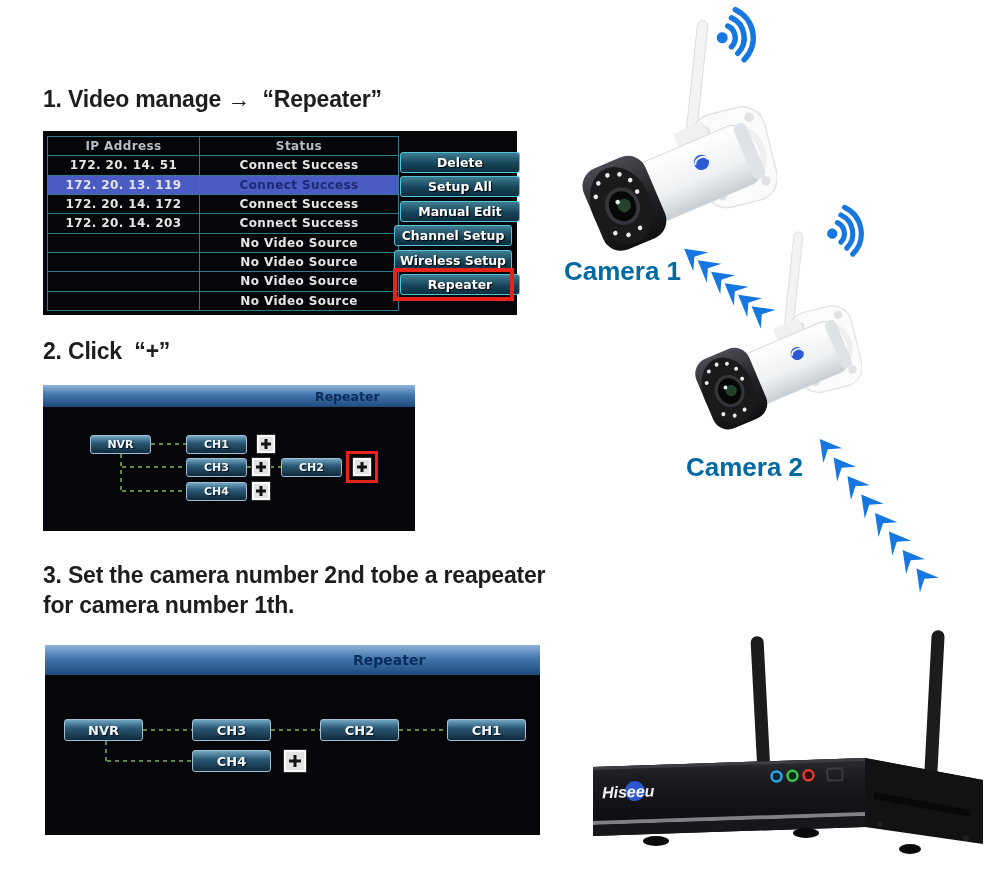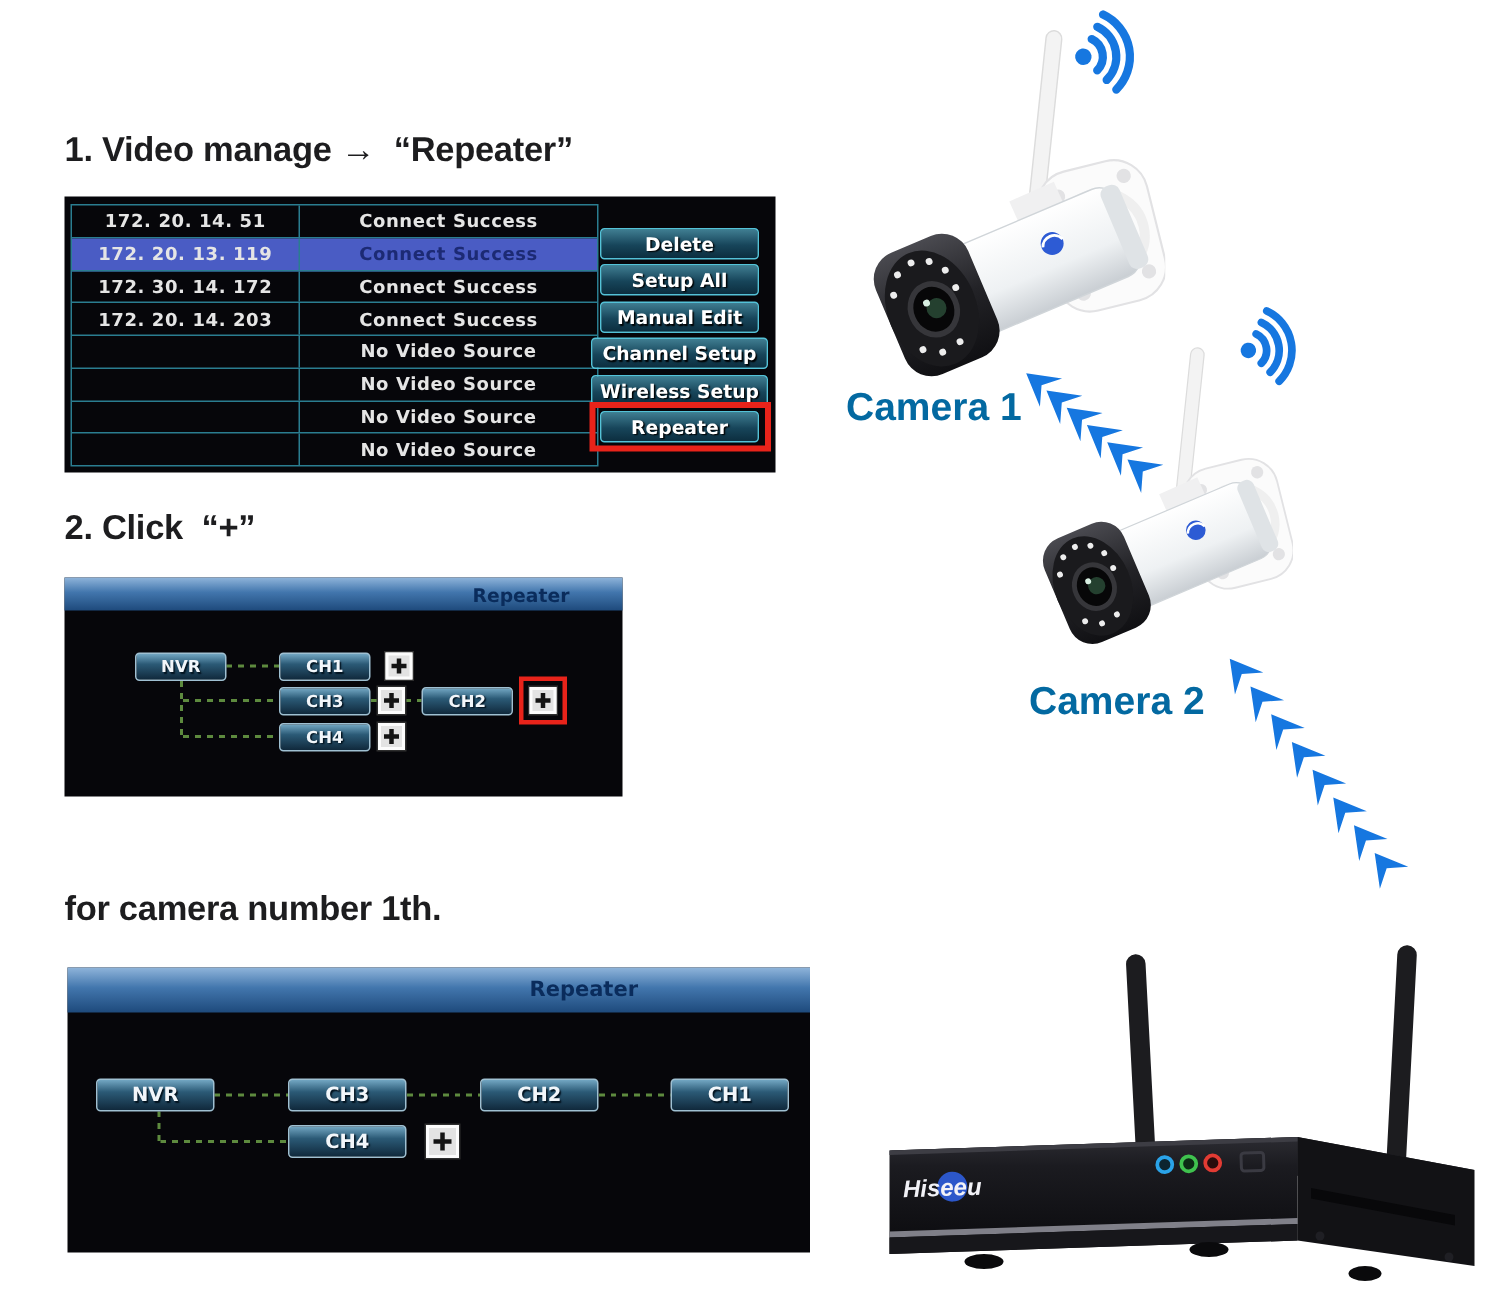--- a/index.html
+++ b/index.html
@@ -11,21 +11,21 @@
   
   .dtable{position:absolute;left:4px;top:5px;width:352px;height:175px;border:1px solid #2a7d90;display:flex;flex-direction:column;font-family:"DejaVu Sans",sans-serif}
   .trow{flex:1;display:flex;border-bottom:1px solid #2a7d90}
   .trow:last-child{border-bottom:none}
   .tcell{height:100%;display:flex;align-items:center;justify-content:center;font-size:12px;font-weight:bold;color:#e5e5e5;letter-spacing:.4px}
   .tcell.c1{width:152px;border-right:1px solid #2a7d90}
   .tcell.c2{flex:1}
   .thead .tcell{color:#b7bcc6}
   .trow.sel{background:#4a5cc4}
   .trow.sel .c2{color:#1c2a74}
-  .sbtn{position:absolute;left:357px;width:106px;height:21px;background:linear-gradient(180deg,#3f7d91 0%,#17455a 55%,#0c2e3f 100%);border:1px solid #54c2d8;border-radius:3px;color:#fff;font:bold 12.5px "DejaVu Sans",sans-serif;display:flex;align-items:center;justify-content:center;text-shadow:1px 1px 1px #000;white-space:nowrap}
+  .sbtn{position:absolute;left:357px;width:120px;height:21px;background:linear-gradient(180deg,#3f7d91 0%,#17455a 55%,#0c2e3f 100%);border:1px solid #54c2d8;border-radius:3px;color:#fff;font:bold 12.5px "DejaVu Sans",sans-serif;display:flex;align-items:center;justify-content:center;text-shadow:1px 1px 1px #000;white-space:nowrap}
   .sbtn.wide{left:351px;width:118px}
   .redframe{position:absolute;border:4px solid #e8231a}
   .redframe.thin{border-width:3px}
   
   .titlebar{position:absolute;left:0;top:0;width:100%;background:linear-gradient(180deg,#8fb4da 0%,#4276ad 45%,#1e4a7c 100%)}
   .wtitle{position:absolute;color:#0a2c5c;font-weight:bold;font-family:"DejaVu Sans",sans-serif}
   .node{position:absolute;background:linear-gradient(180deg,#72a6c2 0%,#2b5a76 40%,#10293c 100%);border:1px solid #9fc0d2;border-radius:3px;color:#f2f6fa;font-family:"DejaVu Sans",sans-serif;font-weight:bold;display:flex;align-items:center;justify-content:center;text-shadow:1px 1px 1px #00101c}
   .w2 .node{width:61px;height:19px;font-size:11px}
   .w3 .node{width:79px;height:22px;font-size:13px}
   .dash-h{position:absolute;height:2px;background:repeating-linear-gradient(90deg,#5d8a3e 0 4px,transparent 4px 8px)}
@@ -99,30 +99,34 @@
     <symbol id="chev" viewBox="0 0 24 26">
       <path d="M23 1 L2 13 L23 25 L15 13 Z" fill="#1677e0"></path>
     </symbol>
   </defs>
 </svg>
 
 <div class="heading" style="left:43px;top:86px">1. Video manage →  “Repeater”</div>
 
 <div class="panel" style="left:43px;top:131px;width:474px;height:184px">
   <div class="dtable">
+    <div class="trow thead">
+      <div class="tcell c1">IP Address</div>
+      <div class="tcell c2">Status</div>
+    </div>
     <div class="trow">
       <div class="tcell c1">172. 20. 14. 51</div>
       <div class="tcell c2">Connect Success</div>
     </div>
     <div class="trow sel">
       <div class="tcell c1">172. 20. 13. 119</div>
       <div class="tcell c2">Connect Success</div>
     </div>
     <div class="trow">
-      <div class="tcell c1">172. 30. 14. 172</div>
+      <div class="tcell c1">172. 20. 14. 172</div>
       <div class="tcell c2">Connect Success</div>
     </div>
     <div class="trow">
       <div class="tcell c1">172. 20. 14. 203</div>
       <div class="tcell c2">Connect Success</div>
     </div>
     <div class="trow">
       <div class="tcell c1"></div>
       <div class="tcell c2">No Video Source</div>
     </div>
@@ -167,21 +171,21 @@
   <div class="plus" style="left:214px;top:50px"></div>
   <div class="node" style="left:143px;top:73px">CH3</div>
   <div class="plus" style="left:209px;top:73px"></div>
   <div class="node" style="left:238px;top:73px">CH2</div>
   <div class="plus" style="left:310px;top:73px"></div>
   <div class="redframe thin" style="left:303px;top:66px;width:32px;height:32px"></div>
   <div class="node" style="left:143px;top:97px">CH4</div>
   <div class="plus" style="left:209px;top:97px"></div>
 </div>
 
-<div class="heading" style="left:43px;top:560px;line-height:30px"><br><span>for camera number 1th.</span></div>
+<div class="heading" style="left:43px;top:560px;line-height:30px"><span>3. Set the camera number 2nd tobe a reapeater</span><br><span>for camera number 1th.</span></div>
 
 <div class="panel w3" style="left:45px;top:645px;width:495px;height:190px">
   <div class="titlebar" style="height:30px">
     <span class="wtitle" style="left:308px;top:7px;font-size:14px">Repeater</span>
   </div>
   <div class="dash-h" style="left:98px;top:84px;width:49px"></div>
   <div class="dash-h" style="left:226px;top:84px;width:49px"></div>
   <div class="dash-h" style="left:354px;top:84px;width:48px"></div>
   <div class="dash-v" style="left:60px;top:96px;height:20px"></div>
   <div class="dash-h" style="left:62px;top:115px;width:85px"></div>

